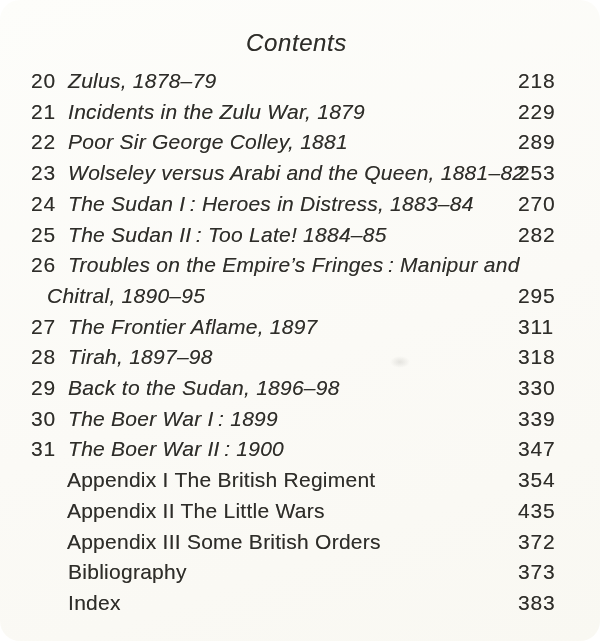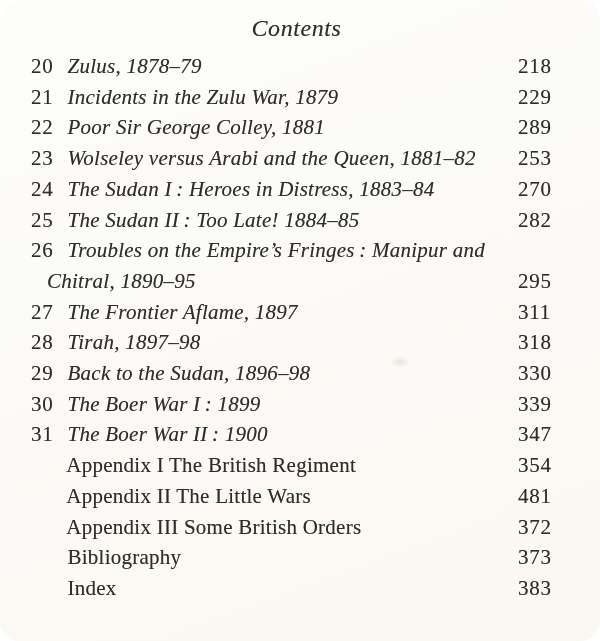--- a/index.html
+++ b/index.html
@@ -5,24 +5,24 @@
   html, body {
     margin: 0;
     padding: 0;
     background: #ffffff;
   }
   .scan-page {
     position: relative;
     width: 600px;
     height: 641px;
     box-sizing: border-box;
-    padding: 13px 32px 0 25px;
+    padding: 28px 32px 0 25px;
     overflow: hidden;
     background: linear-gradient(160deg, #fdfdfa 0%, #fbfaf6 55%, #f9f8f2 100%);
-    font-family: Liberation Serif, serif;
+    font-family: Liberation Sans, sans-serif;
     color: #2e2d29;
     text-shadow: 0 0 0.6px rgba(46, 45, 41, 0.45);
     border-radius: 20px;
   }
   .toc-title {
     margin: 0 0 8px 0;
     text-align: center;
     font-size: 24px;
     line-height: 30px;
     font-style: italic;
@@ -142,21 +142,21 @@
     <span class="page-num">347</span>
   </div>
       <div class="row roman">
     <span class="num"></span>
     <span class="t">Appendix I The British Regiment</span>
     <span class="page-num">354</span>
   </div>
       <div class="row roman">
     <span class="num"></span>
     <span class="t">Appendix II The Little Wars</span>
-    <span class="page-num">481</span>
+    <span class="page-num">435</span>
   </div>
       <div class="row roman">
     <span class="num"></span>
     <span class="t">Appendix III Some British Orders</span>
     <span class="page-num">372</span>
   </div>
       <div class="row roman">
     <span class="num"></span>
     <span class="t">Bibliography</span>
     <span class="page-num">373</span>

